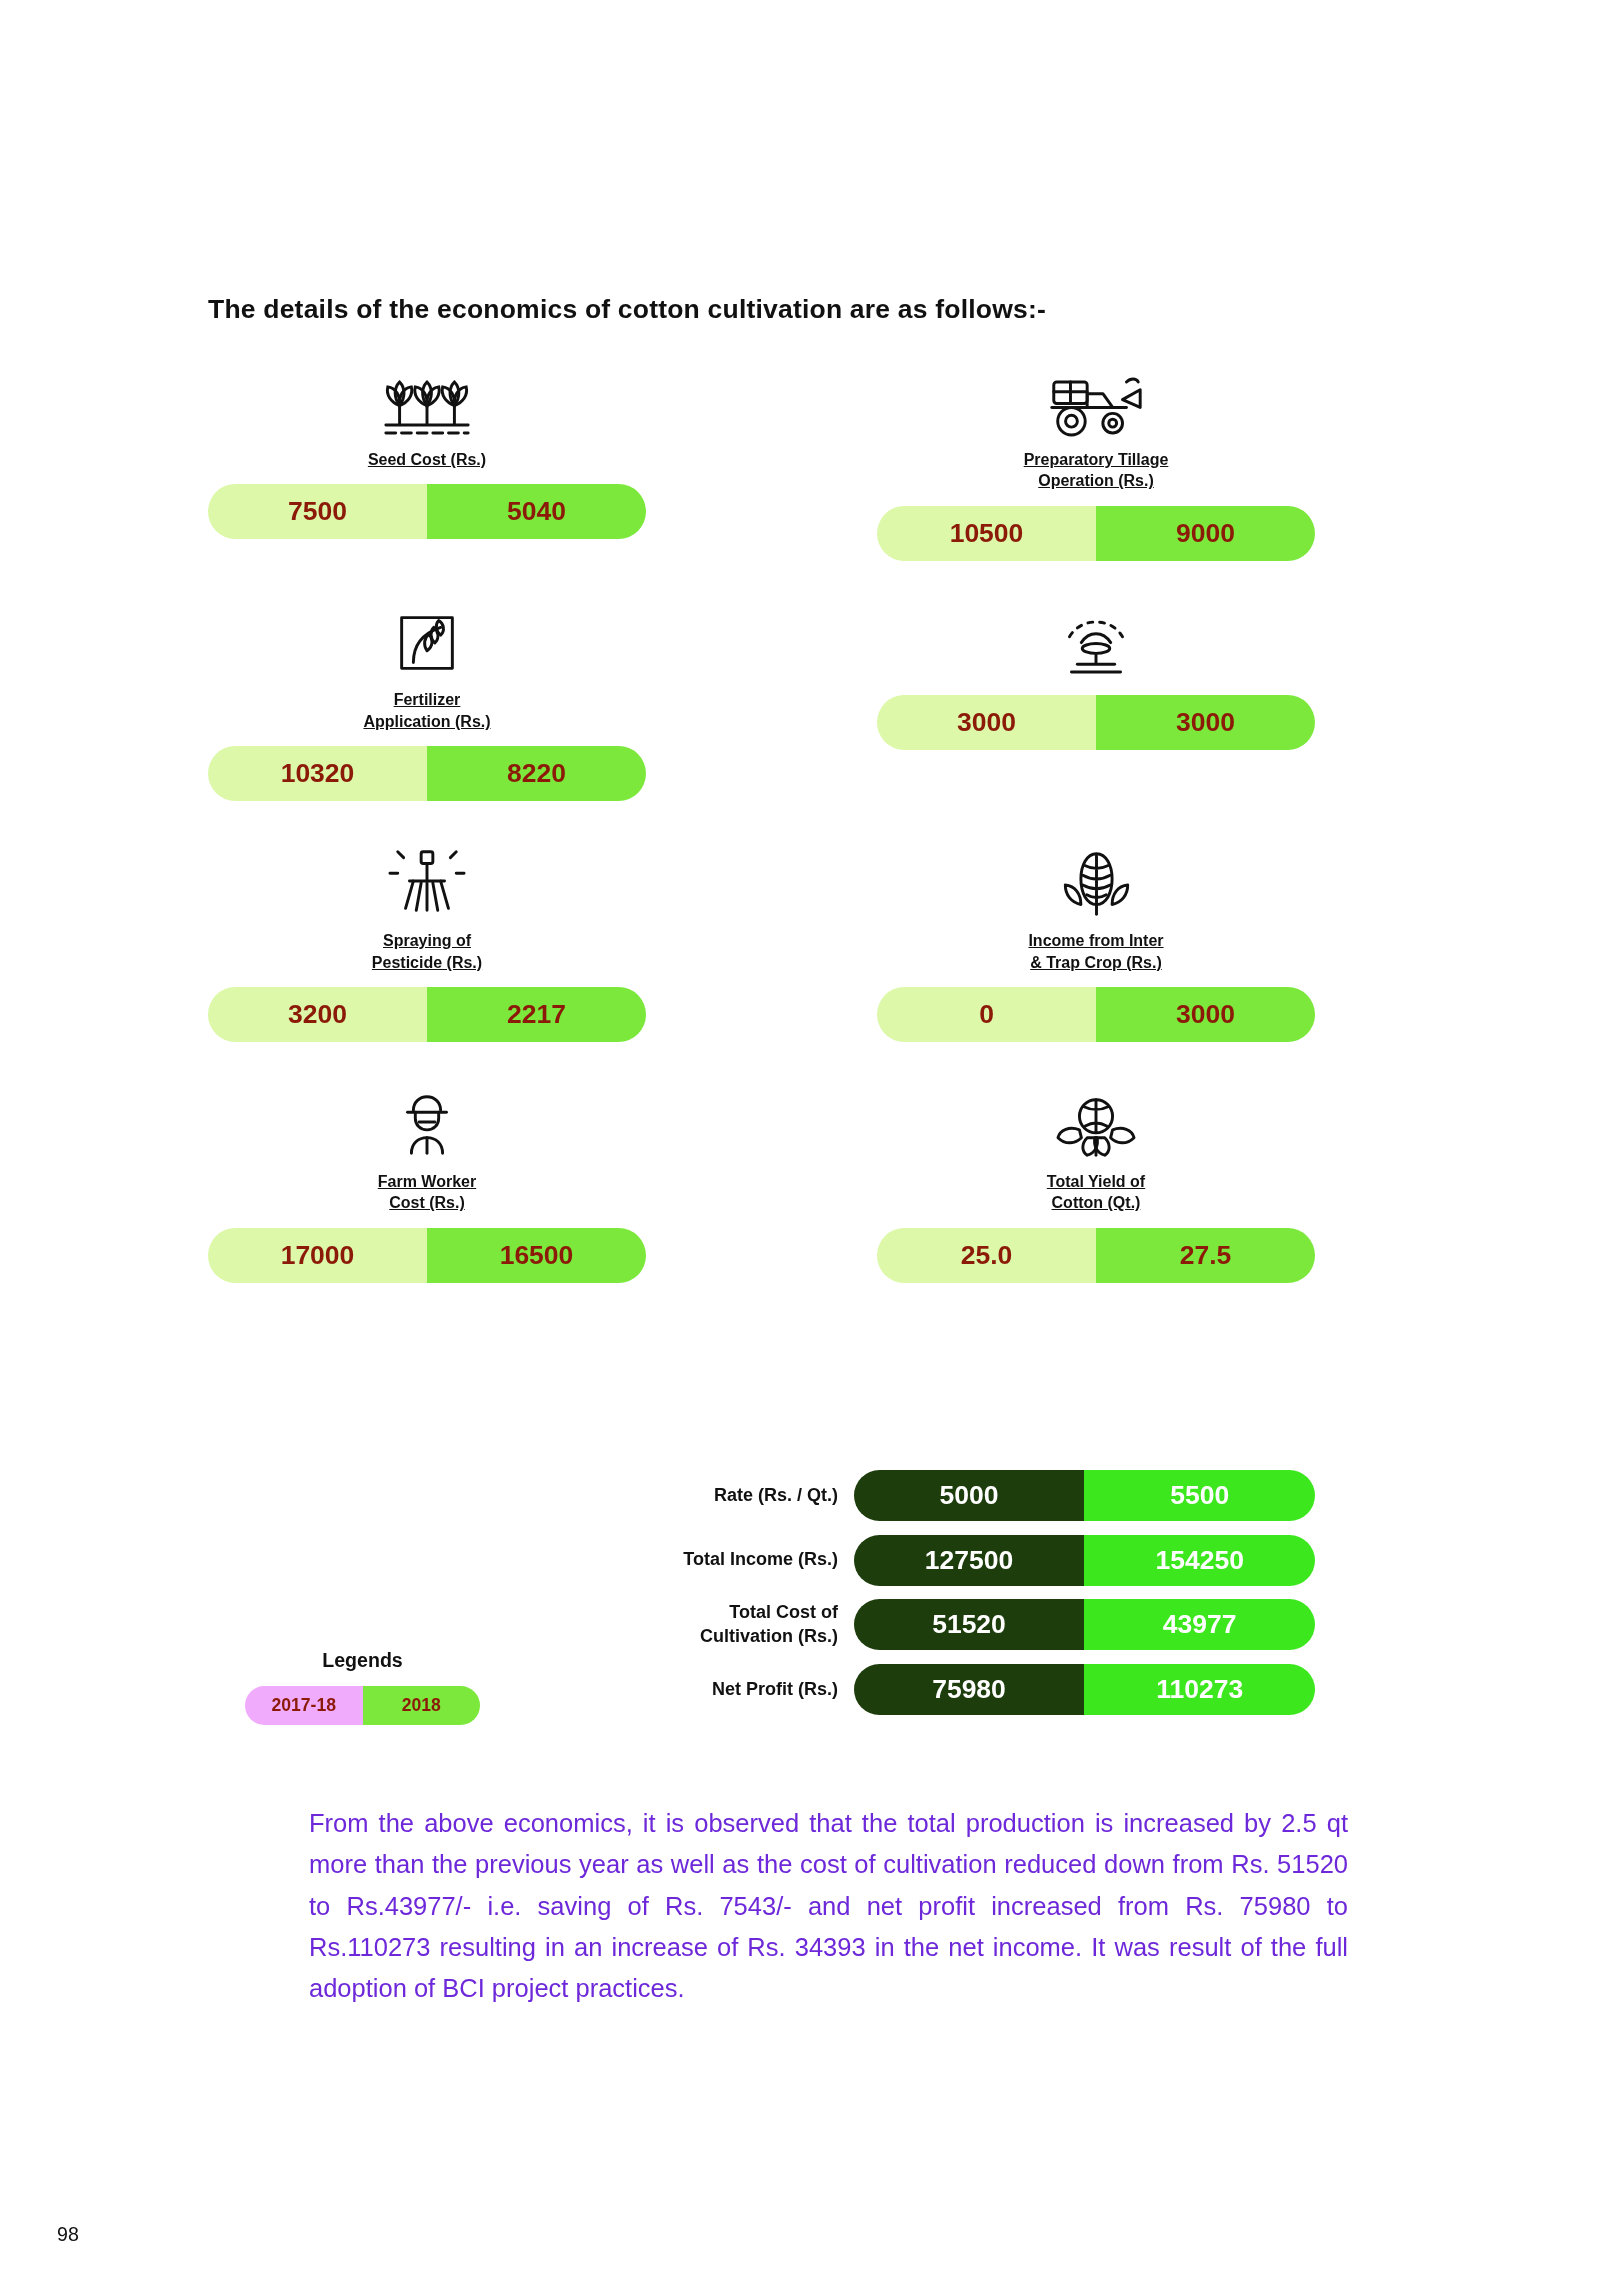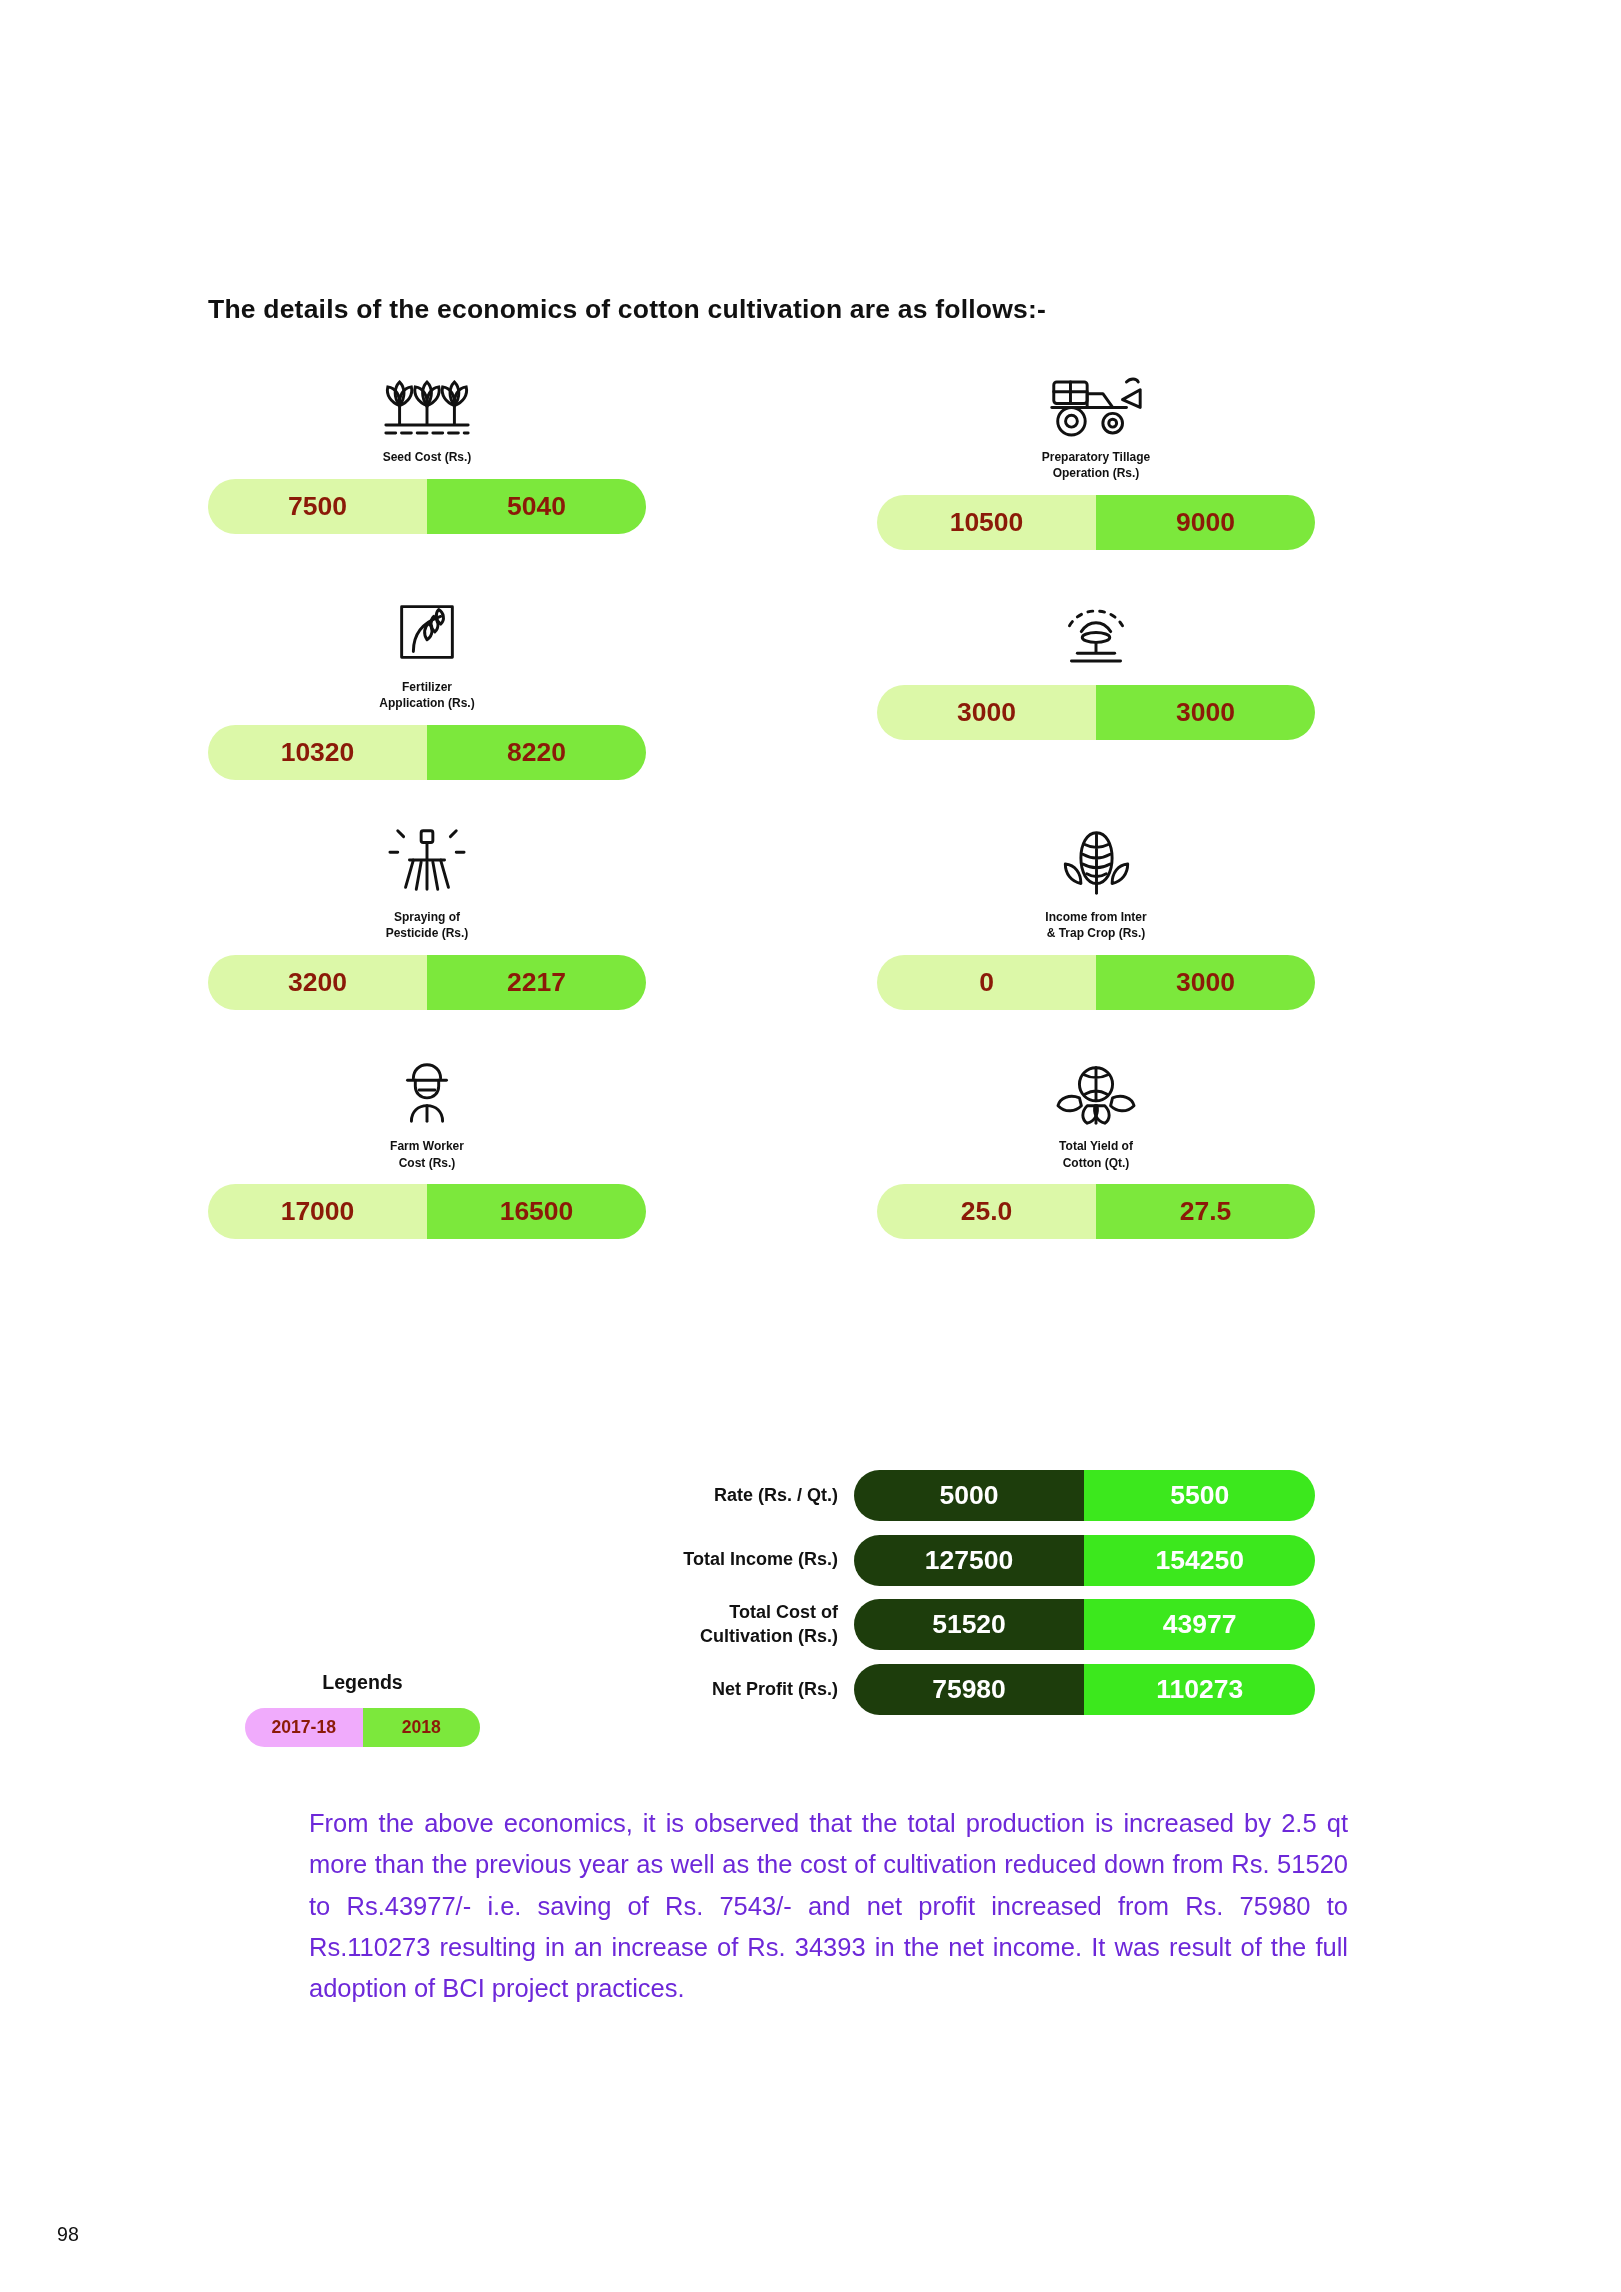--- a/index.html
+++ b/index.html
@@ -32,26 +32,27 @@
   .cell{width:438px;}
 
   .icon-wrap{
     height:78px;
     display:flex;align-items:flex-end;justify-content:center;
   }
   .icon-wrap svg{display:block;}
 
   .caption{
     text-align:center;
-    font-size:12px;
+    font-size:16px;
     font-weight:bold;
     line-height:1.35;
     margin-top:7.8px;
     color:#111;
     white-space:pre-line;
+    text-decoration:underline;
   }
 
   .bar{
     margin-top:13.7px;
     height:55px;
     border-radius:27.4px;
     display:flex;
     overflow:hidden;
   }
   .bar .half{
@@ -92,21 +93,20 @@
   }
   .sum-bar .left{background:#1d3d0c;}
   .sum-bar .right{background:#3ce81d;}
 
   
   .legend{
     position:absolute;
     left:245px; top:1649px;
     width:235px;
     text-align:center;
-    margin-top:22px;
   }
   .legend-title{font-size:19.6px;font-weight:bold;color:#111;}
   .legend-bar{
     margin-top:13.7px;
     height:39px;
     border-radius:19.6px;
     display:flex;overflow:hidden;
     width:235px;
   }
   .legend-bar .half{

